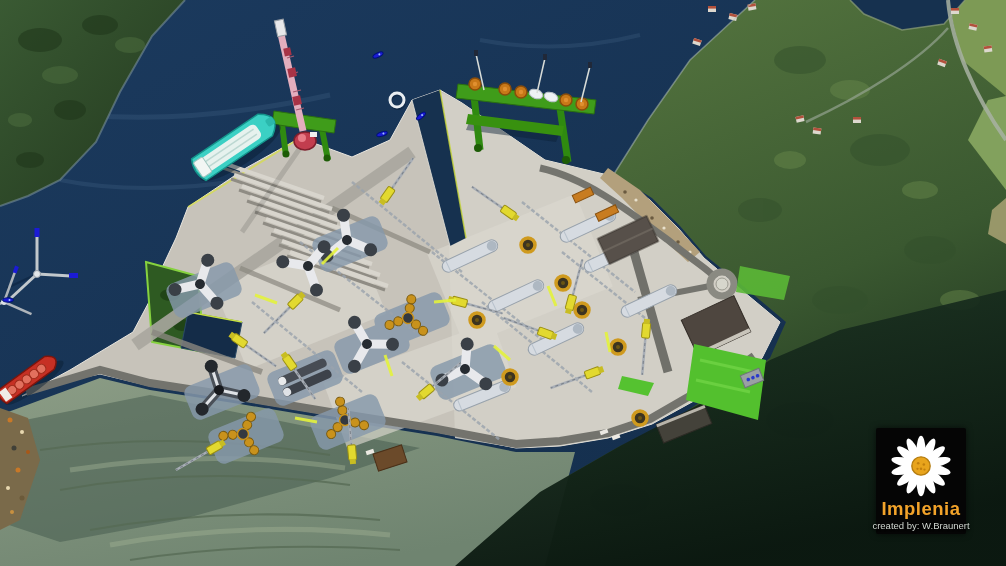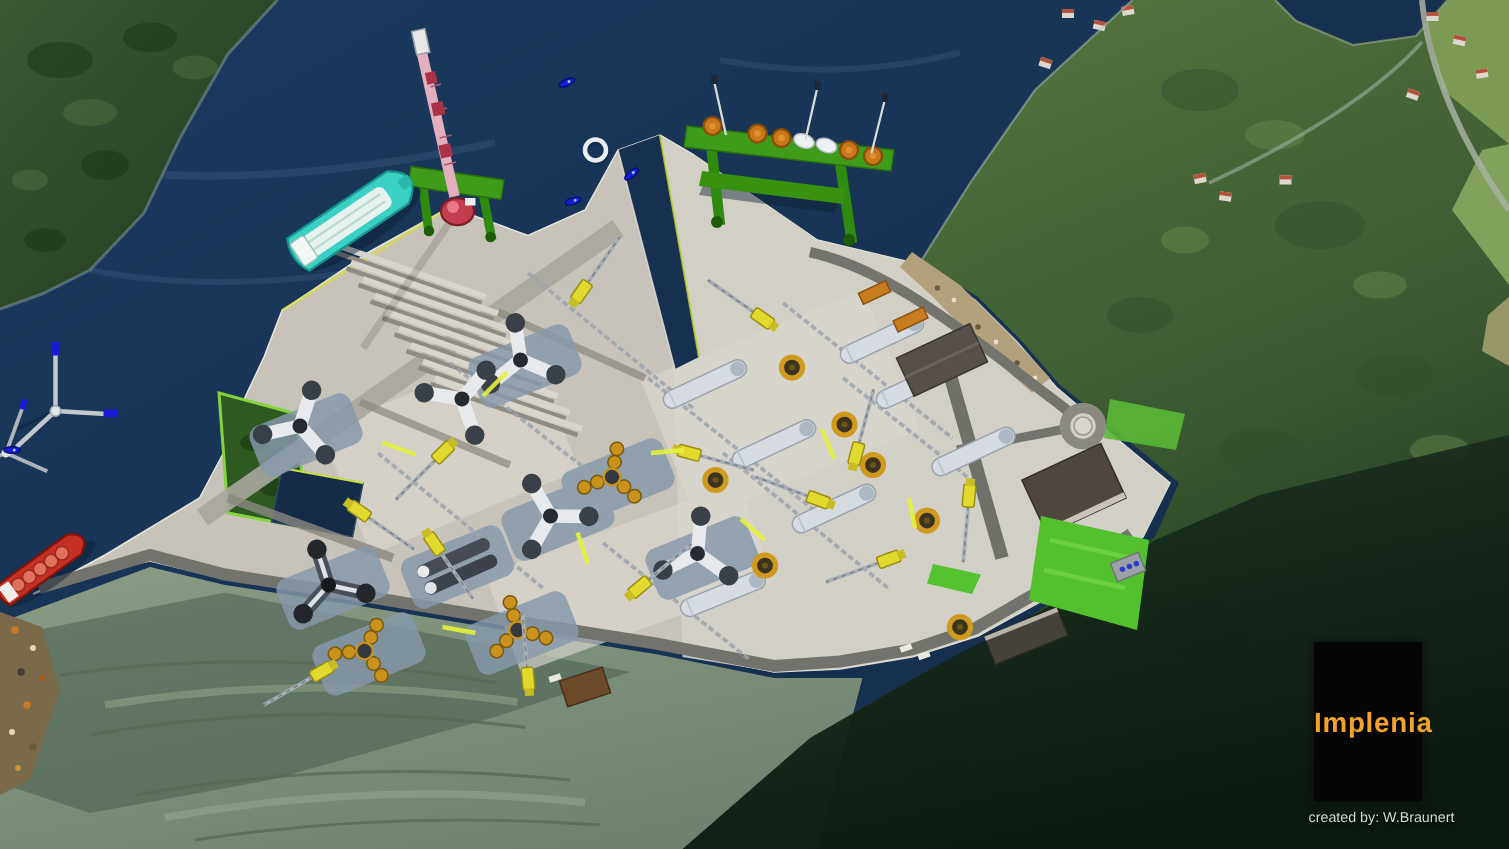--- a/index.html
+++ b/index.html
@@ -1,26 +1,26 @@
 <!DOCTYPE html>
 <html><head>
 <meta charset="utf-8">
 <style>
   html,body{margin:0;padding:0;background:#0a1220;}
   .stage{position:relative;width:1006px;height:566px;overflow:hidden;
          background:#16314f;font-family:"Liberation Sans",sans-serif;}
   .stage svg.scene{position:absolute;left:0;top:0;}
-  .logo-box{position:absolute;left:876px;top:428px;width:72px;height:106px;
-            background:#050505;border-radius:2px;display:flex;flex-direction:row;
+  .logo-box{position:absolute;left:876px;top:428px;width:90px;height:106px;
+            background:#050505;border-radius:2px;display:flex;flex-direction:column;
             align-items:center;justify-content:flex-start;box-shadow:0 0 6px rgba(0,0,0,.6);}
   .daisy{width:62px;height:62px;margin-top:7px;}
   .logo-word{font-size:18.5px;font-weight:bold;letter-spacing:.5px;color:#f2a32a;
              margin-top:1px;text-align:center;width:100%;}
   .credit{position:absolute;left:841px;top:520px;width:160px;text-align:center;
-          font-size:9.5px;color:#d2d8d2;text-shadow:0 1px 2px #000;margin-top:20px;}
+          font-size:9.5px;color:#d2d8d2;text-shadow:0 1px 2px #000;}
 </style>
 </head>
 <body>
 
 <div class="stage">
 <svg class="scene" width="1006" height="566" viewBox="0 0 1006 566">
 <defs>
   <linearGradient id="gWater" x1="0" y1="0" x2="1" y2="1">
     <stop offset="0" stop-color="#1b3a5e"></stop>
           <stop offset="1" stop-color="#132c49"></stop>

